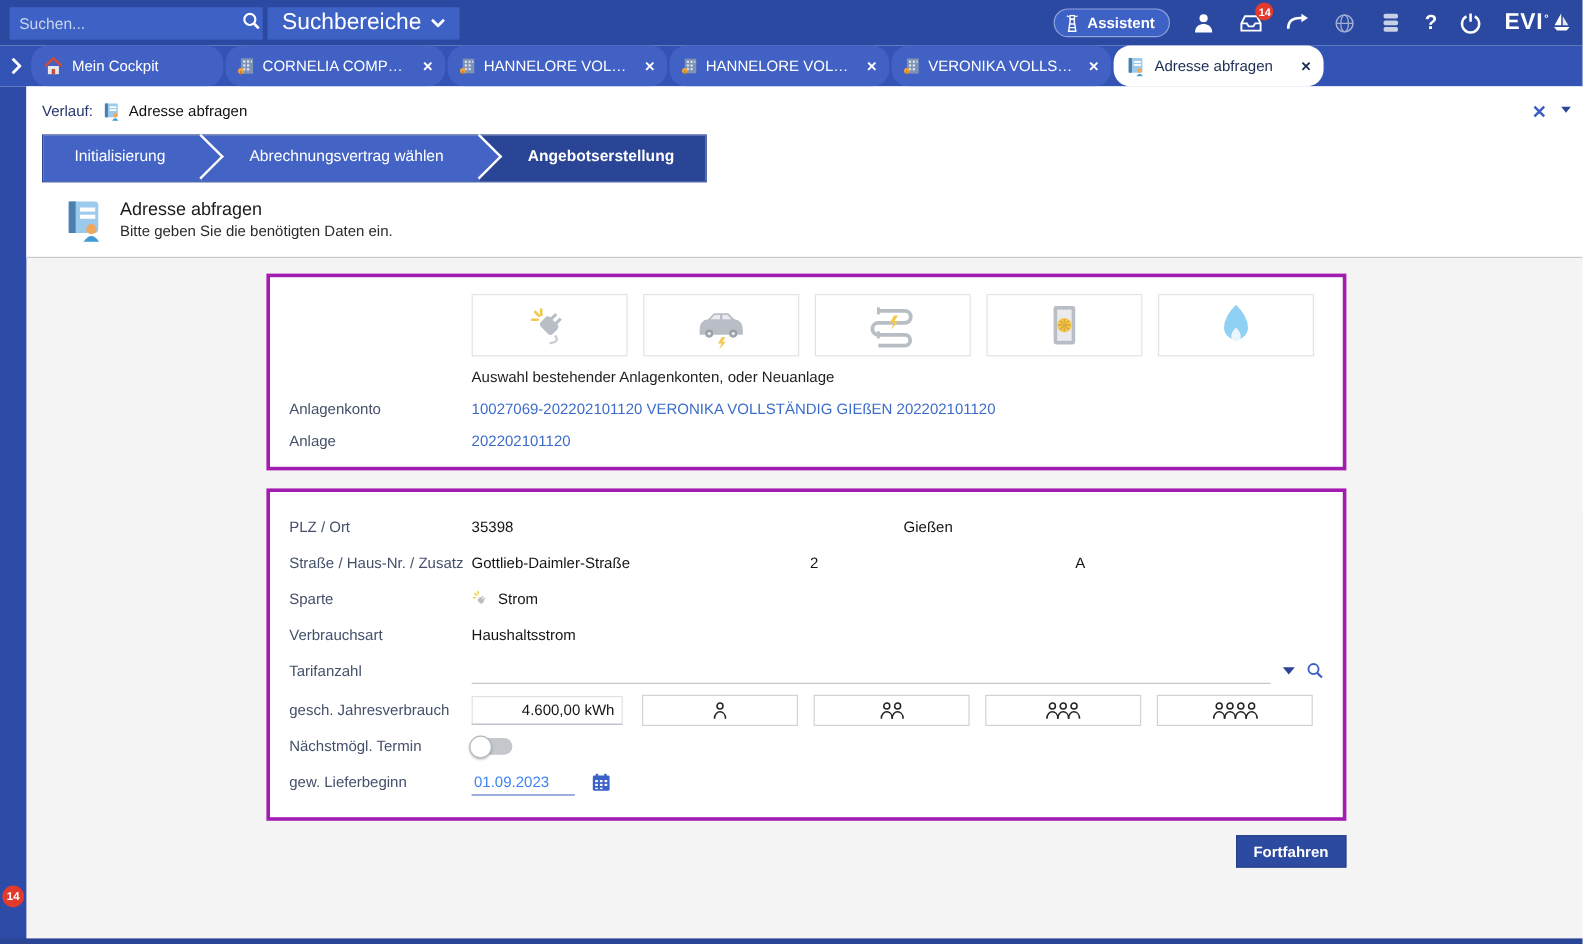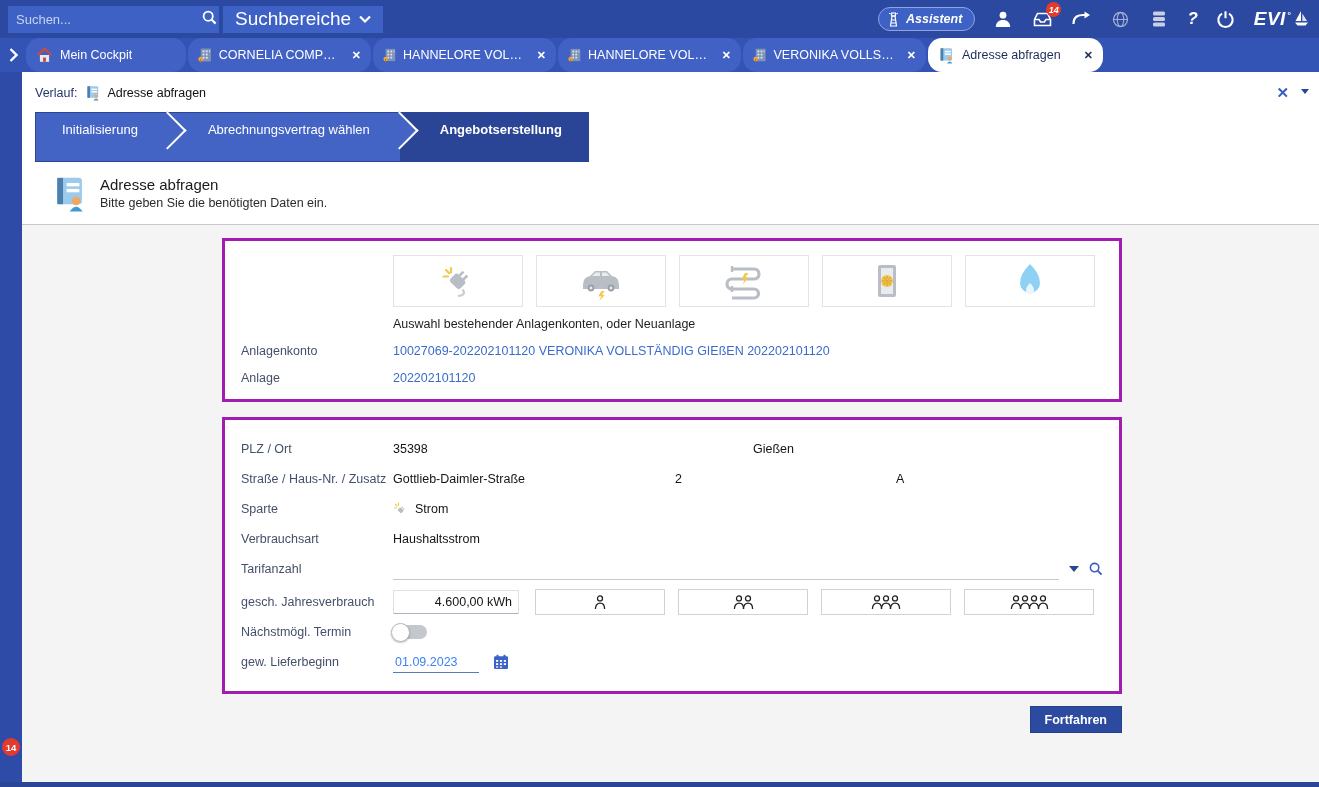--- a/index.html
+++ b/index.html
@@ -7,21 +7,21 @@
   body { font-family:"Liberation Sans", sans-serif; font-size:12.5px; color:#1a1a1a; background:#fff; }
   #app { position:relative; width:1319px; height:787px; overflow:hidden; background:#fff; }
 
   
   .topbar { height:38px; background:#2b49a0; display:flex; align-items:center; padding:0 10px 0 8px; }
   .searchbox { width:211px; height:27px; background:#3d61c4; display:flex; align-items:center; margin-right:4px; }
   .searchbox input { flex:1; background:transparent; border:0; outline:none; color:#fff; font-size:13px; padding:0 8px; font-family:"Liberation Sans",sans-serif; }
   .searchbox input::placeholder { color:#c9d4ef; }
   .searchbox .mag { width:26px; text-align:center; cursor:pointer; }
   .scopebtn { height:27px; background:#3d61c4; color:#fff; display:flex; align-items:center; gap:8px; padding:0 12px; font-size:19px; cursor:pointer; }
-  .topbar-right { margin-left:auto; display:flex; align-items:center; gap:17px;font-style:italic; }
+  .topbar-right { margin-left:auto; display:flex; align-items:center; gap:17px; }
   .assistbtn { display:flex; align-items:center; gap:6px; height:24px; padding:0 12px 0 8px; border:1px solid #8fa3dd; border-radius:12px; background:#3d61c4; color:#fff; font-weight:bold; font-size:12.5px; cursor:pointer; }
   .tb-ico { position:relative; display:inline-flex; align-items:center; justify-content:center; width:22px; height:22px; cursor:pointer; }
   .tb-badge { position:absolute; top:-6px; right:-8px; background:#e23b2e; color:#fff; font-size:9px; font-weight:bold; min-width:15px; height:15px; border-radius:8px; display:flex; align-items:center; justify-content:center; padding:0 2px; }
   .help { color:#fff; font-size:17px; font-weight:bold; cursor:pointer; }
   .brand { display:flex; align-items:center; color:#fff; font-size:19px; font-weight:bold; letter-spacing:.5px; }
   .brand sup { font-size:9px; margin:-8px 1px 0 1px; }
 
   
   .tabbar { height:34px; background:#3354b5; display:flex; align-items:stretch; }
   .tab-collapse { width:26px; display:flex; align-items:center; justify-content:center; cursor:pointer; }
@@ -39,21 +39,21 @@
   .leftbadge { position:absolute; left:2px; bottom:31px; width:18px; height:18px; border-radius:50%; background:#e23b2e; color:#fff; font-size:9.5px; font-weight:bold; display:flex; align-items:center; justify-content:center; }
   .rightcol { flex:1; display:flex; flex-direction:column; min-width:0; }
 
   
   .headband { background:#fff; border-bottom:1px solid #c6cacd; padding:8px 0 12px 13px; position:relative; }
   .verlauf { display:flex; align-items:center; gap:8px; height:26px; color:#24356b; }
   .verlauf .vitem { color:#111; display:flex; align-items:center; gap:6px; cursor:pointer; }
   .band-close { position:absolute; right:30px; top:12px; color:#3a5fc0; font-size:15px; font-weight:bold; cursor:pointer; }
   .band-chevron { position:absolute; right:10px; top:17px; width:0; height:0; border-left:4px solid transparent; border-right:4px solid transparent; border-top:5px solid #2a4496; cursor:pointer; }
 
-  .wizard { display:flex; margin-top:6px; border:1px solid #2a4496; height:50px; width:fit-content; }
+  .wizard { display:flex; margin-top:6px; border:1px solid #2a4496; height:40px; width:fit-content; }
   .wstep { position:relative; background:#4464c5; color:#fff; line-height:33px; font-size:13px; cursor:pointer; }
   .wstep.s1 { padding:0 30px 0 26px; z-index:3; }
   .wstep.s2 { padding:0 30px 0 40px; z-index:2; }
   .wstep.s3 { padding:0 26px 0 40px; z-index:1; background:#2a4496; font-weight:bold; }
   .wstep:not(.s3)::after { content:""; position:absolute; top:4px; right:-13px; width:25px; height:25px; background:inherit; transform:rotate(45deg); border-top:2px solid #fff; border-right:2px solid #fff; z-index:4; }
 
   .pagehead { display:flex; align-items:flex-start; gap:13px; margin:14px 0 0 18px; }
   .pagehead .ph-title { font-size:15px; color:#1a1a1a; }
   .pagehead .ph-sub { font-size:12.5px; color:#2b2b2b; margin-top:3px; }
 

